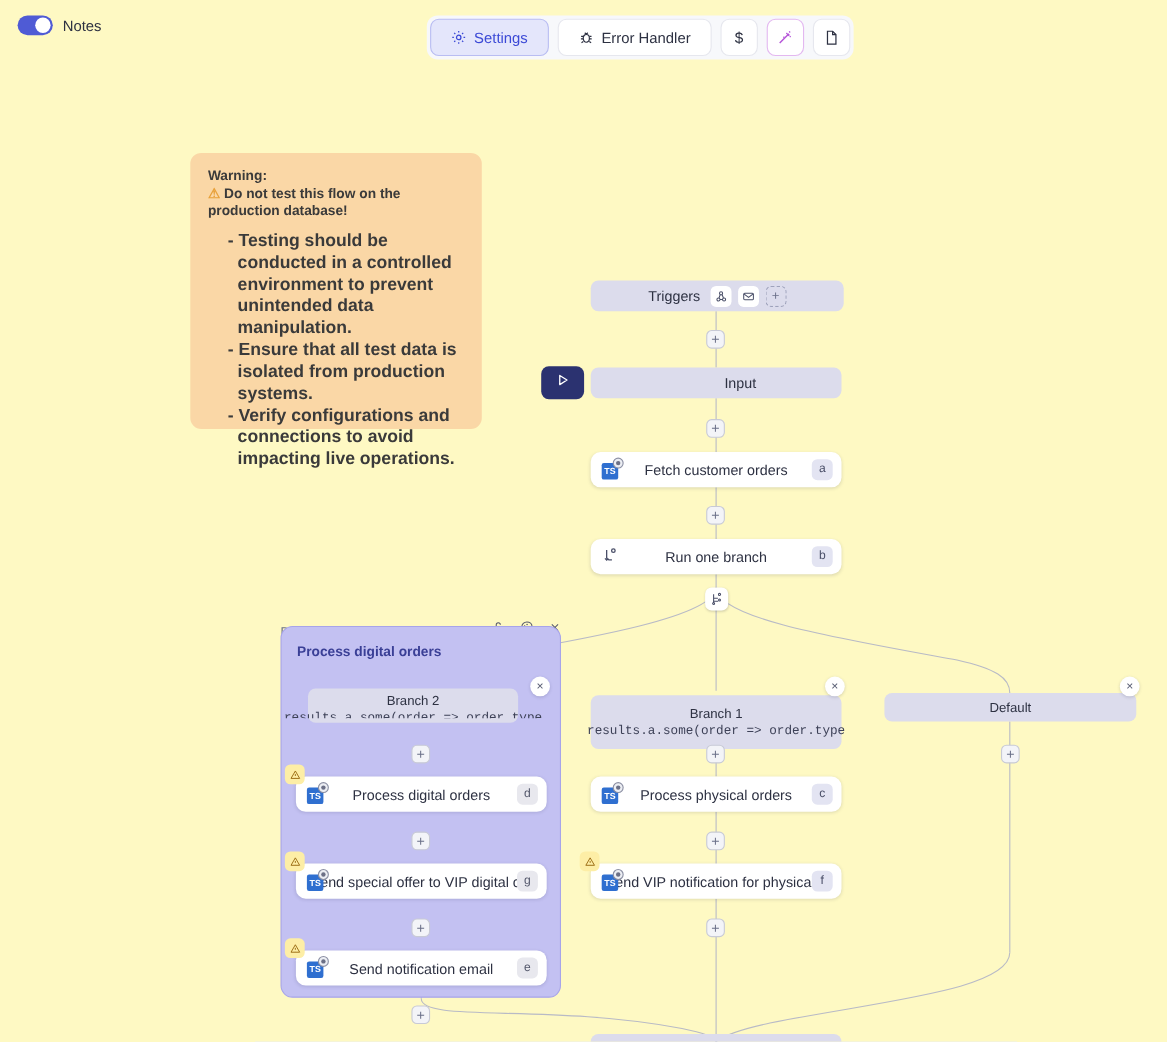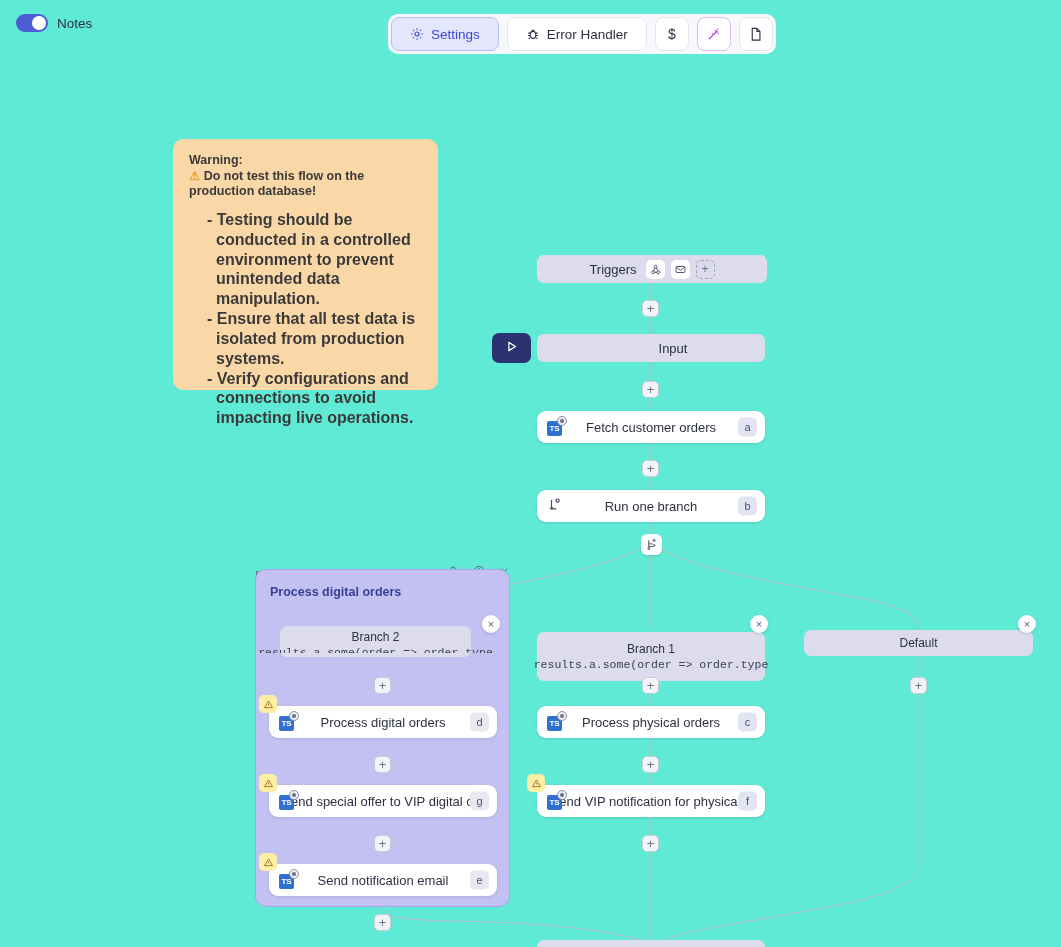--- a/index.html
+++ b/index.html
@@ -4,21 +4,21 @@
 <style>
   html, body {
     margin: 0; padding: 0;
     background: #eceef3;
     font-family: "Liberation Sans", sans-serif;
   }
   #canvas {
     position: relative;
     width: 1061px;
     height: 947px;
-    background: #5eead4;
+    background: #fef9c3;
     overflow: hidden;
   }
 
   
   .topbar {
     position: absolute; left: 0; top: 0;
     width: 1061px; height: 60px;
   }
   .notes-wrap {
     position: absolute; left: 16px; top: 14px;

